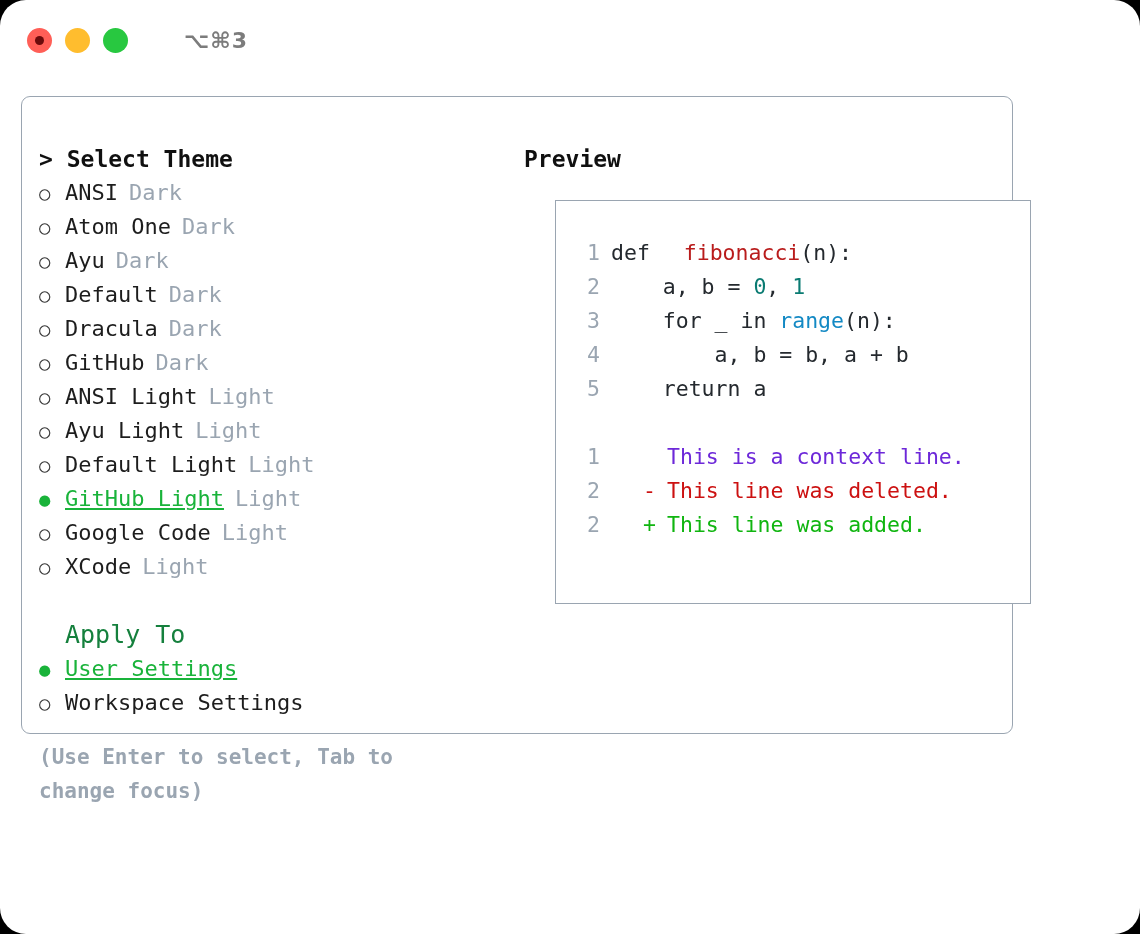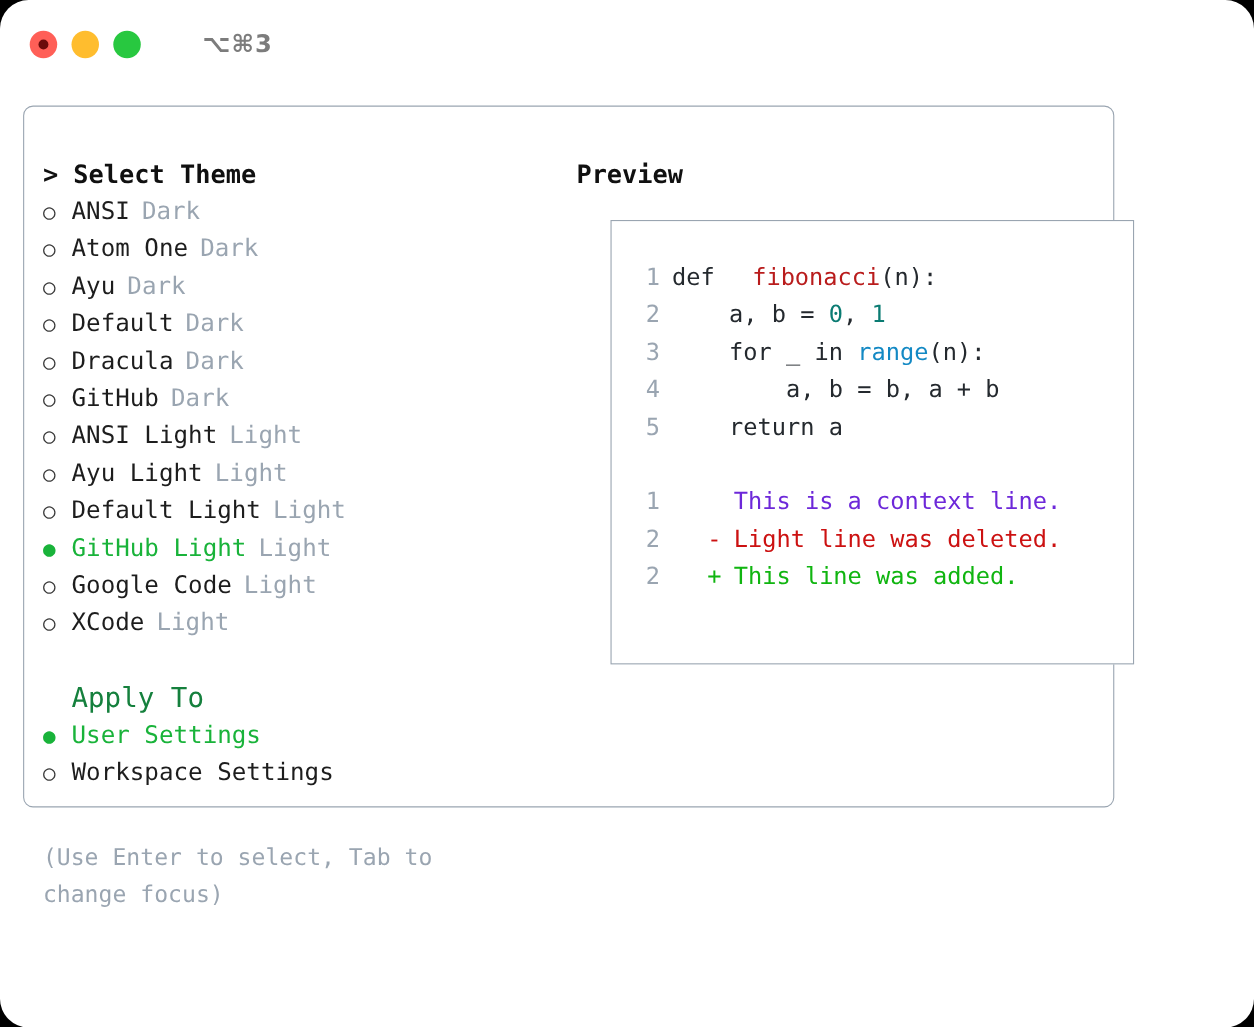--- a/index.html
+++ b/index.html
@@ -112,43 +112,44 @@
   }
   .bullet {
     width: 26px;
     flex: 0 0 26px;
     font-size: 19px;
     line-height: 34px;
     color: #3a3a3a;
   }
   .bullet.sel { color: #19b33a; }
   .opt-name { color: #1d1d1d; }
-  .opt-row.selected .opt-name { color: #19b33a; }
+  .opt-row.selected .opt-name { color: #19b33a; text-decoration: underline; }
   .opt-tag {
     color: #9aa5b1;
     padding-left: 11px;
   }
 
   .plain-label {
     height: 34px;
     line-height: 34px;
     font-size: 25px;
     color: #15803d;
     padding-left: 26px;
     white-space: pre;
   }
 
   .spacer-row { height: 34px; }
 
   .hint {
-    margin-top: 42px;
+    margin-top: 20px;
     font-size: 21px;
     line-height: 34px;
     color: #9aa5b1;
     width: 410px;
+    font-weight: bold;
   }
 
   
   #preview-box {
     position: absolute;
     left: 31px;
     top: 58px;
     width: 476px;
     height: 404px;
     border: 1.6px solid #9aa5b1;
@@ -238,21 +239,21 @@
           <div id="code-lines">
               <div class="code-line"><span class="lnum">1</span><span class="ctext"><span>def </span><span class="tok-fn">fibonacci</span><span>(n):</span></span></div>
               <div class="code-line"><span class="lnum">2</span><span class="ctext"><span>    a, b = </span><span class="tok-num">0</span><span>, </span><span class="tok-num">1</span></span></div>
               <div class="code-line"><span class="lnum">3</span><span class="ctext"><span>    for _ in </span><span class="tok-kw">range</span><span>(n):</span></span></div>
               <div class="code-line"><span class="lnum">4</span><span class="ctext"><span>        a, b = b, a + b</span></span></div>
               <div class="code-line"><span class="lnum">5</span><span class="ctext"><span>    return a</span></span></div>
             </div>
           <div class="diff-gap"></div>
           <div id="diff-lines">
               <div class="diff-line diff-ctx"><span class="lnum">1</span><span class="dmark"></span><span class="dtext">This is a context line.</span></div>
-              <div class="diff-line diff-del"><span class="lnum">2</span><span class="dmark">-</span><span class="dtext">Light line was deleted.</span></div>
+              <div class="diff-line diff-del"><span class="lnum">2</span><span class="dmark">-</span><span class="dtext">This line was deleted.</span></div>
               <div class="diff-line diff-add"><span class="lnum">2</span><span class="dmark">+</span><span class="dtext">This line was added.</span></div>
             </div>
         </div>
       </div>
     </div>
 
   </div>
 </div>
 
 </body></html>

